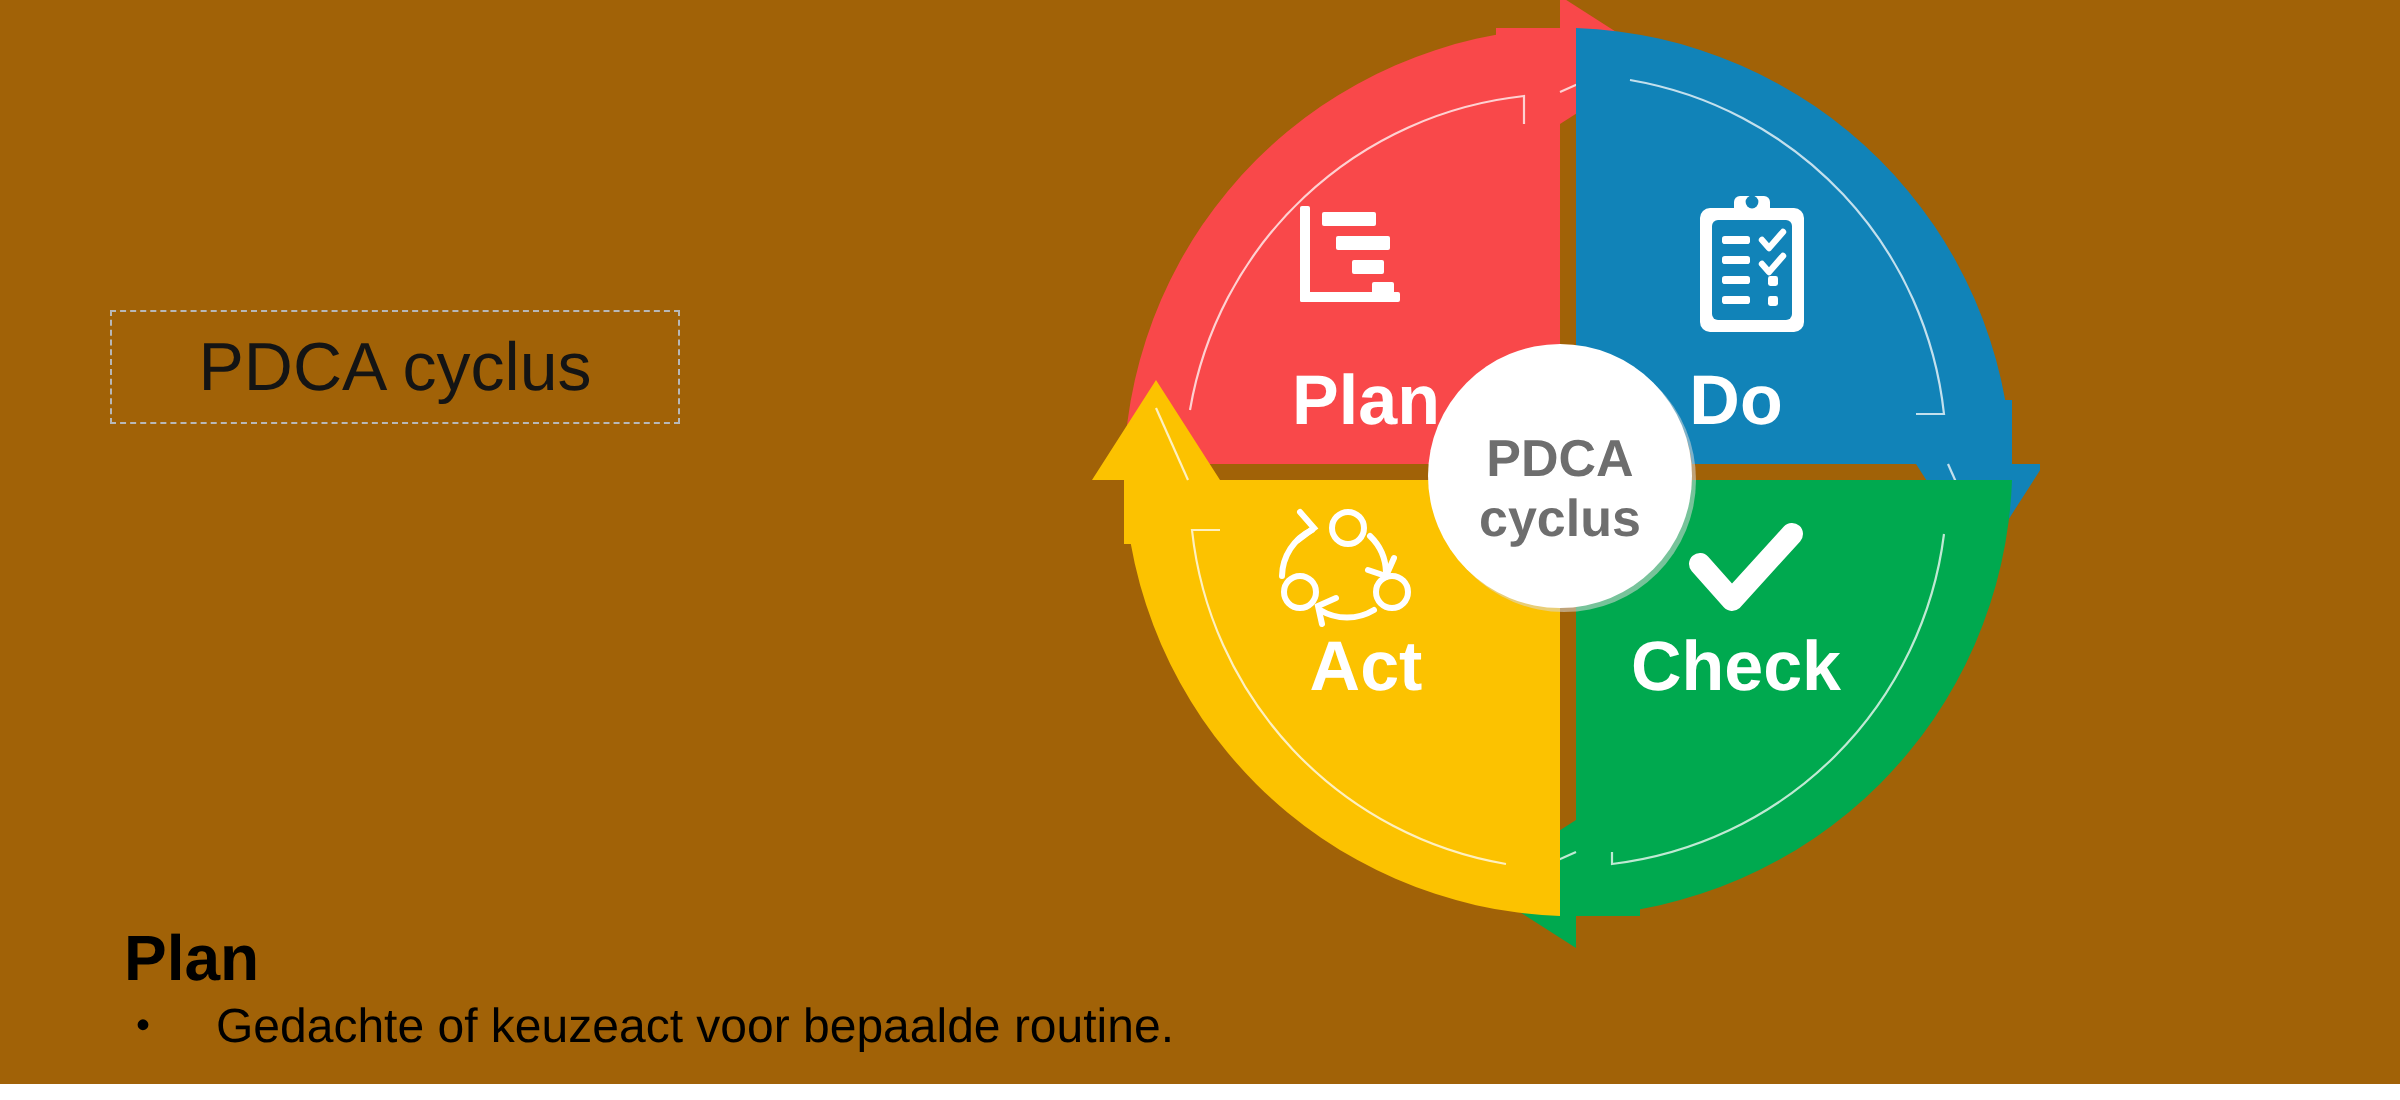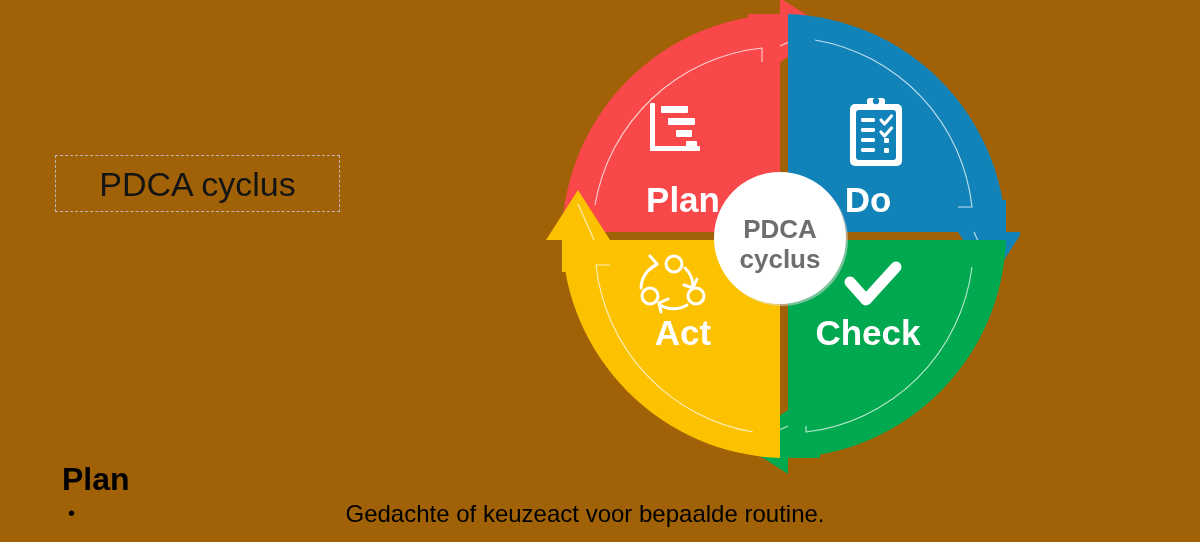--- a/index.html
+++ b/index.html
@@ -69,21 +69,20 @@
     width: 46px;
     flex: 0 0 46px;
     text-align: left;
     padding-left: 6px;
     font-size: 20px;
     line-height: 1.45;
     box-sizing: border-box;
   }
   .bullet-text {
     flex: 1 1 auto;
-    text-align: center;
   }
 
   
   #wheel {
     position: absolute;
     left: 540px;
     top: 0px;
     width: 480px;
     height: 480px;
   }

